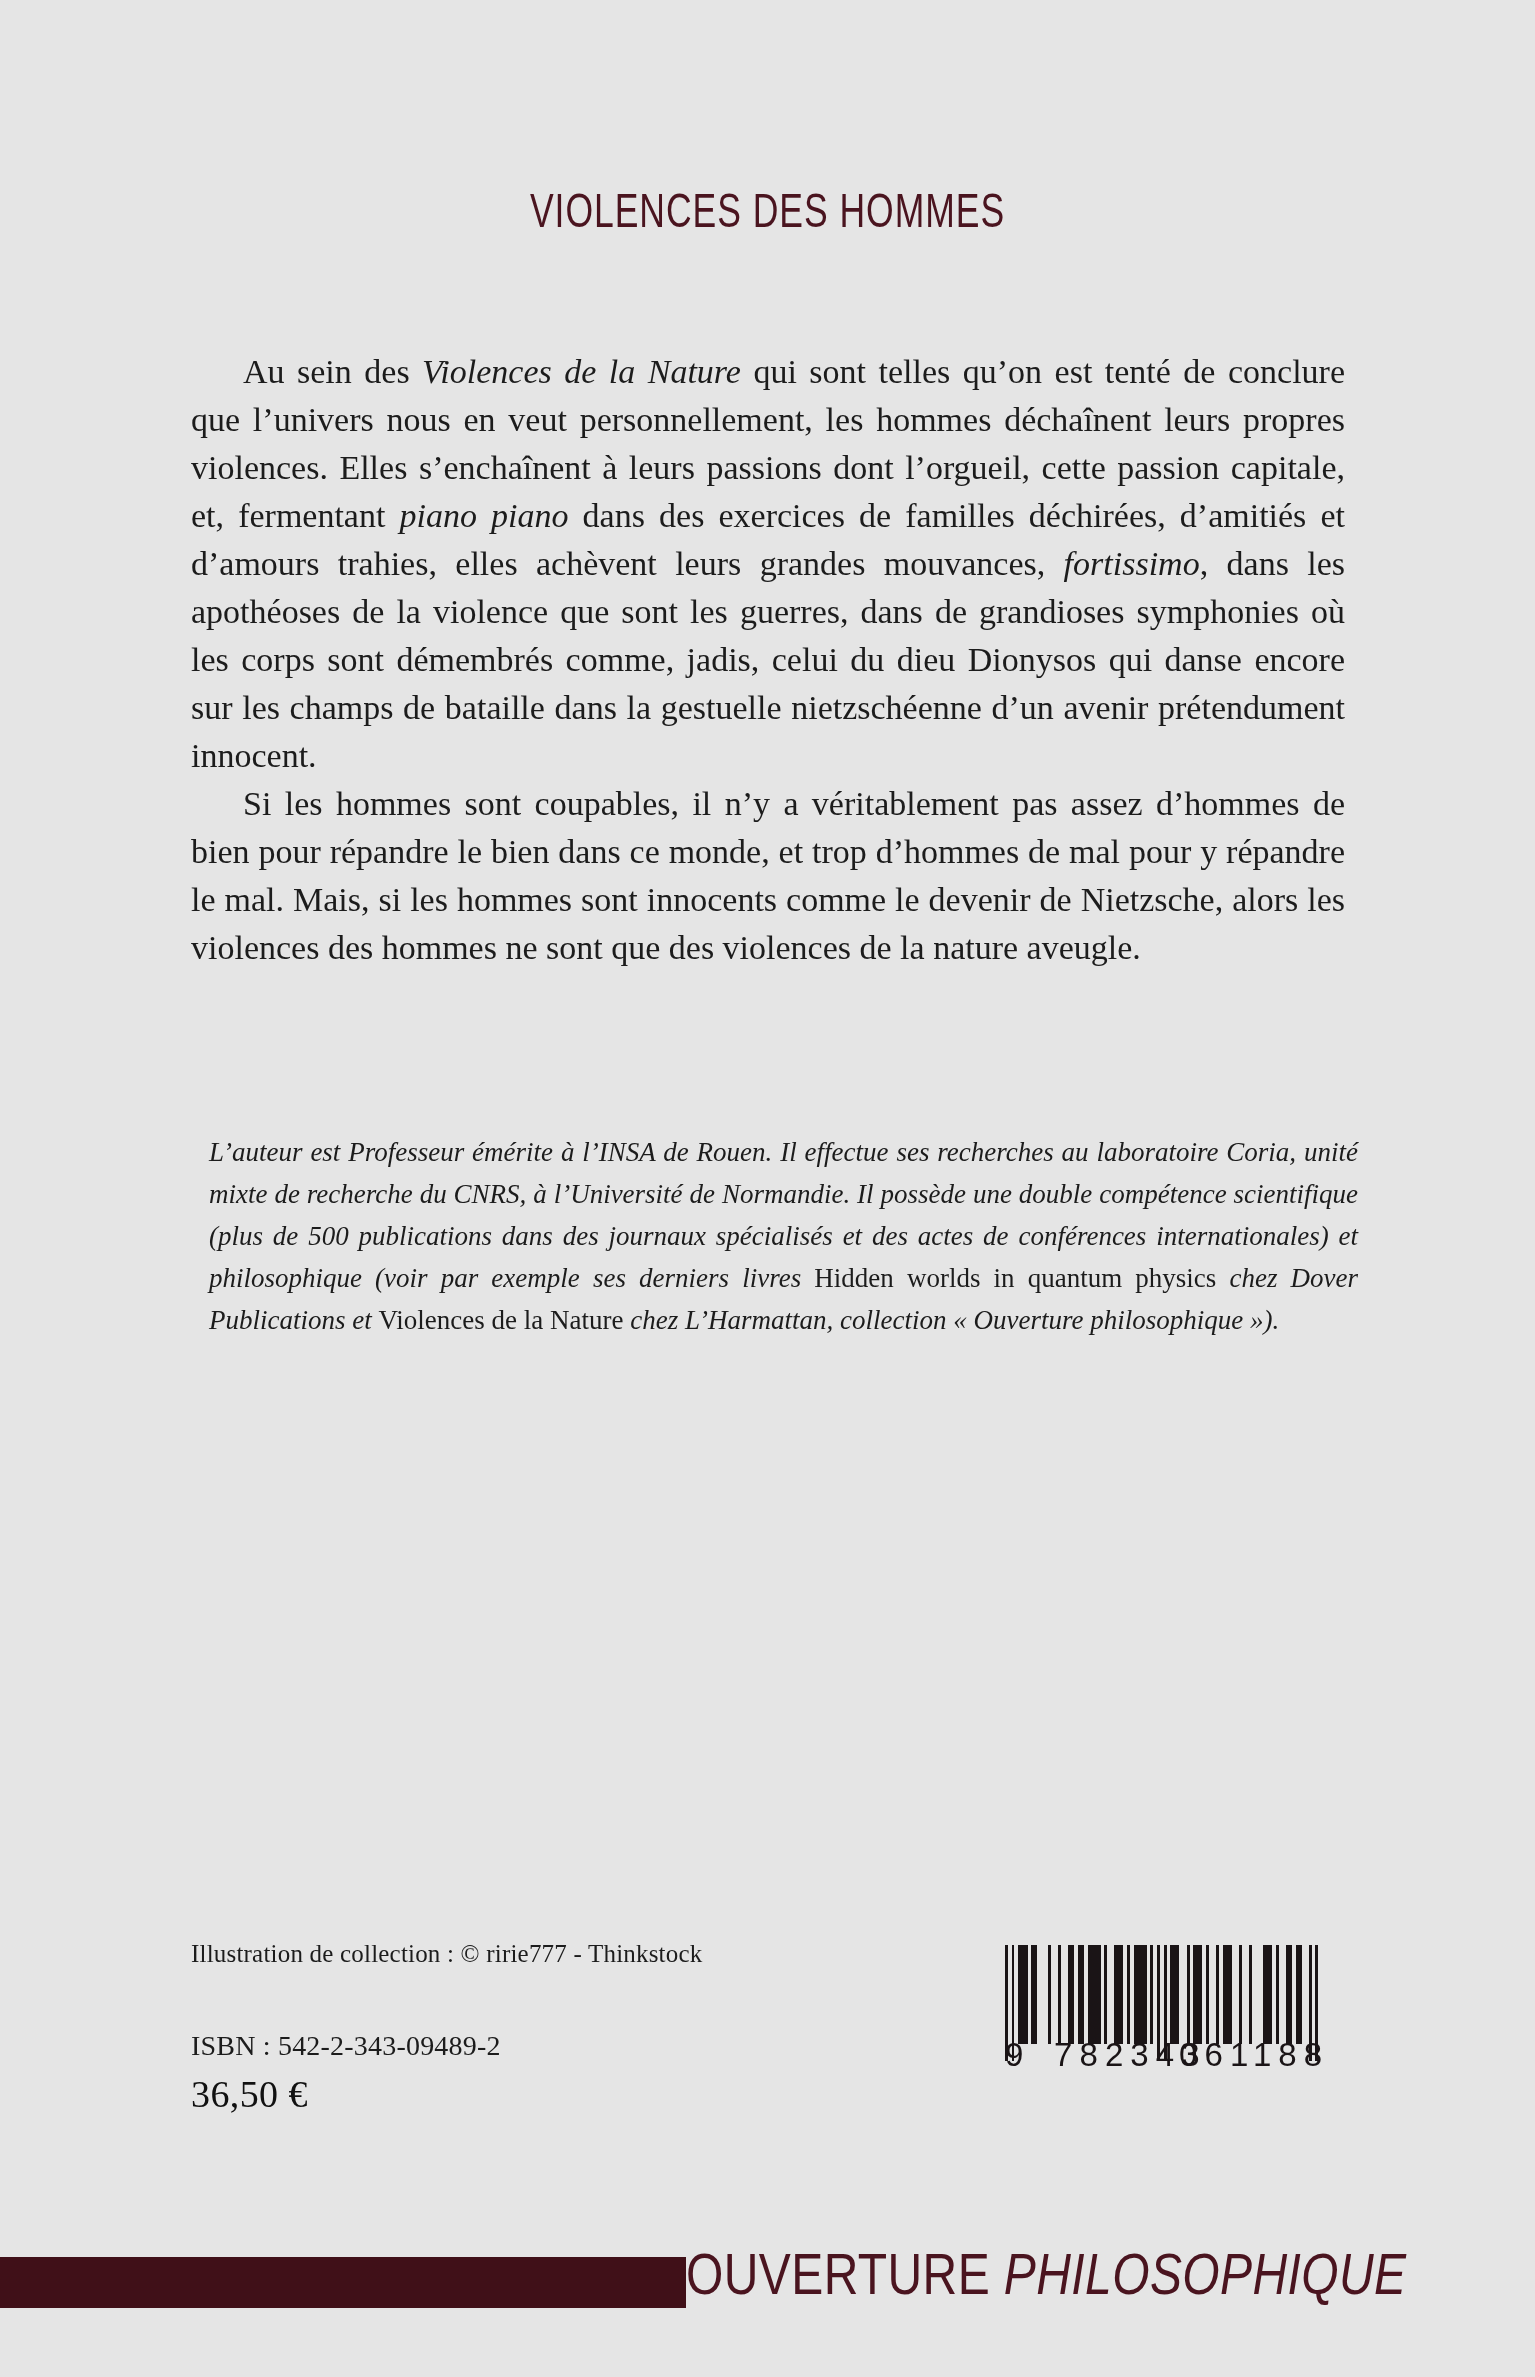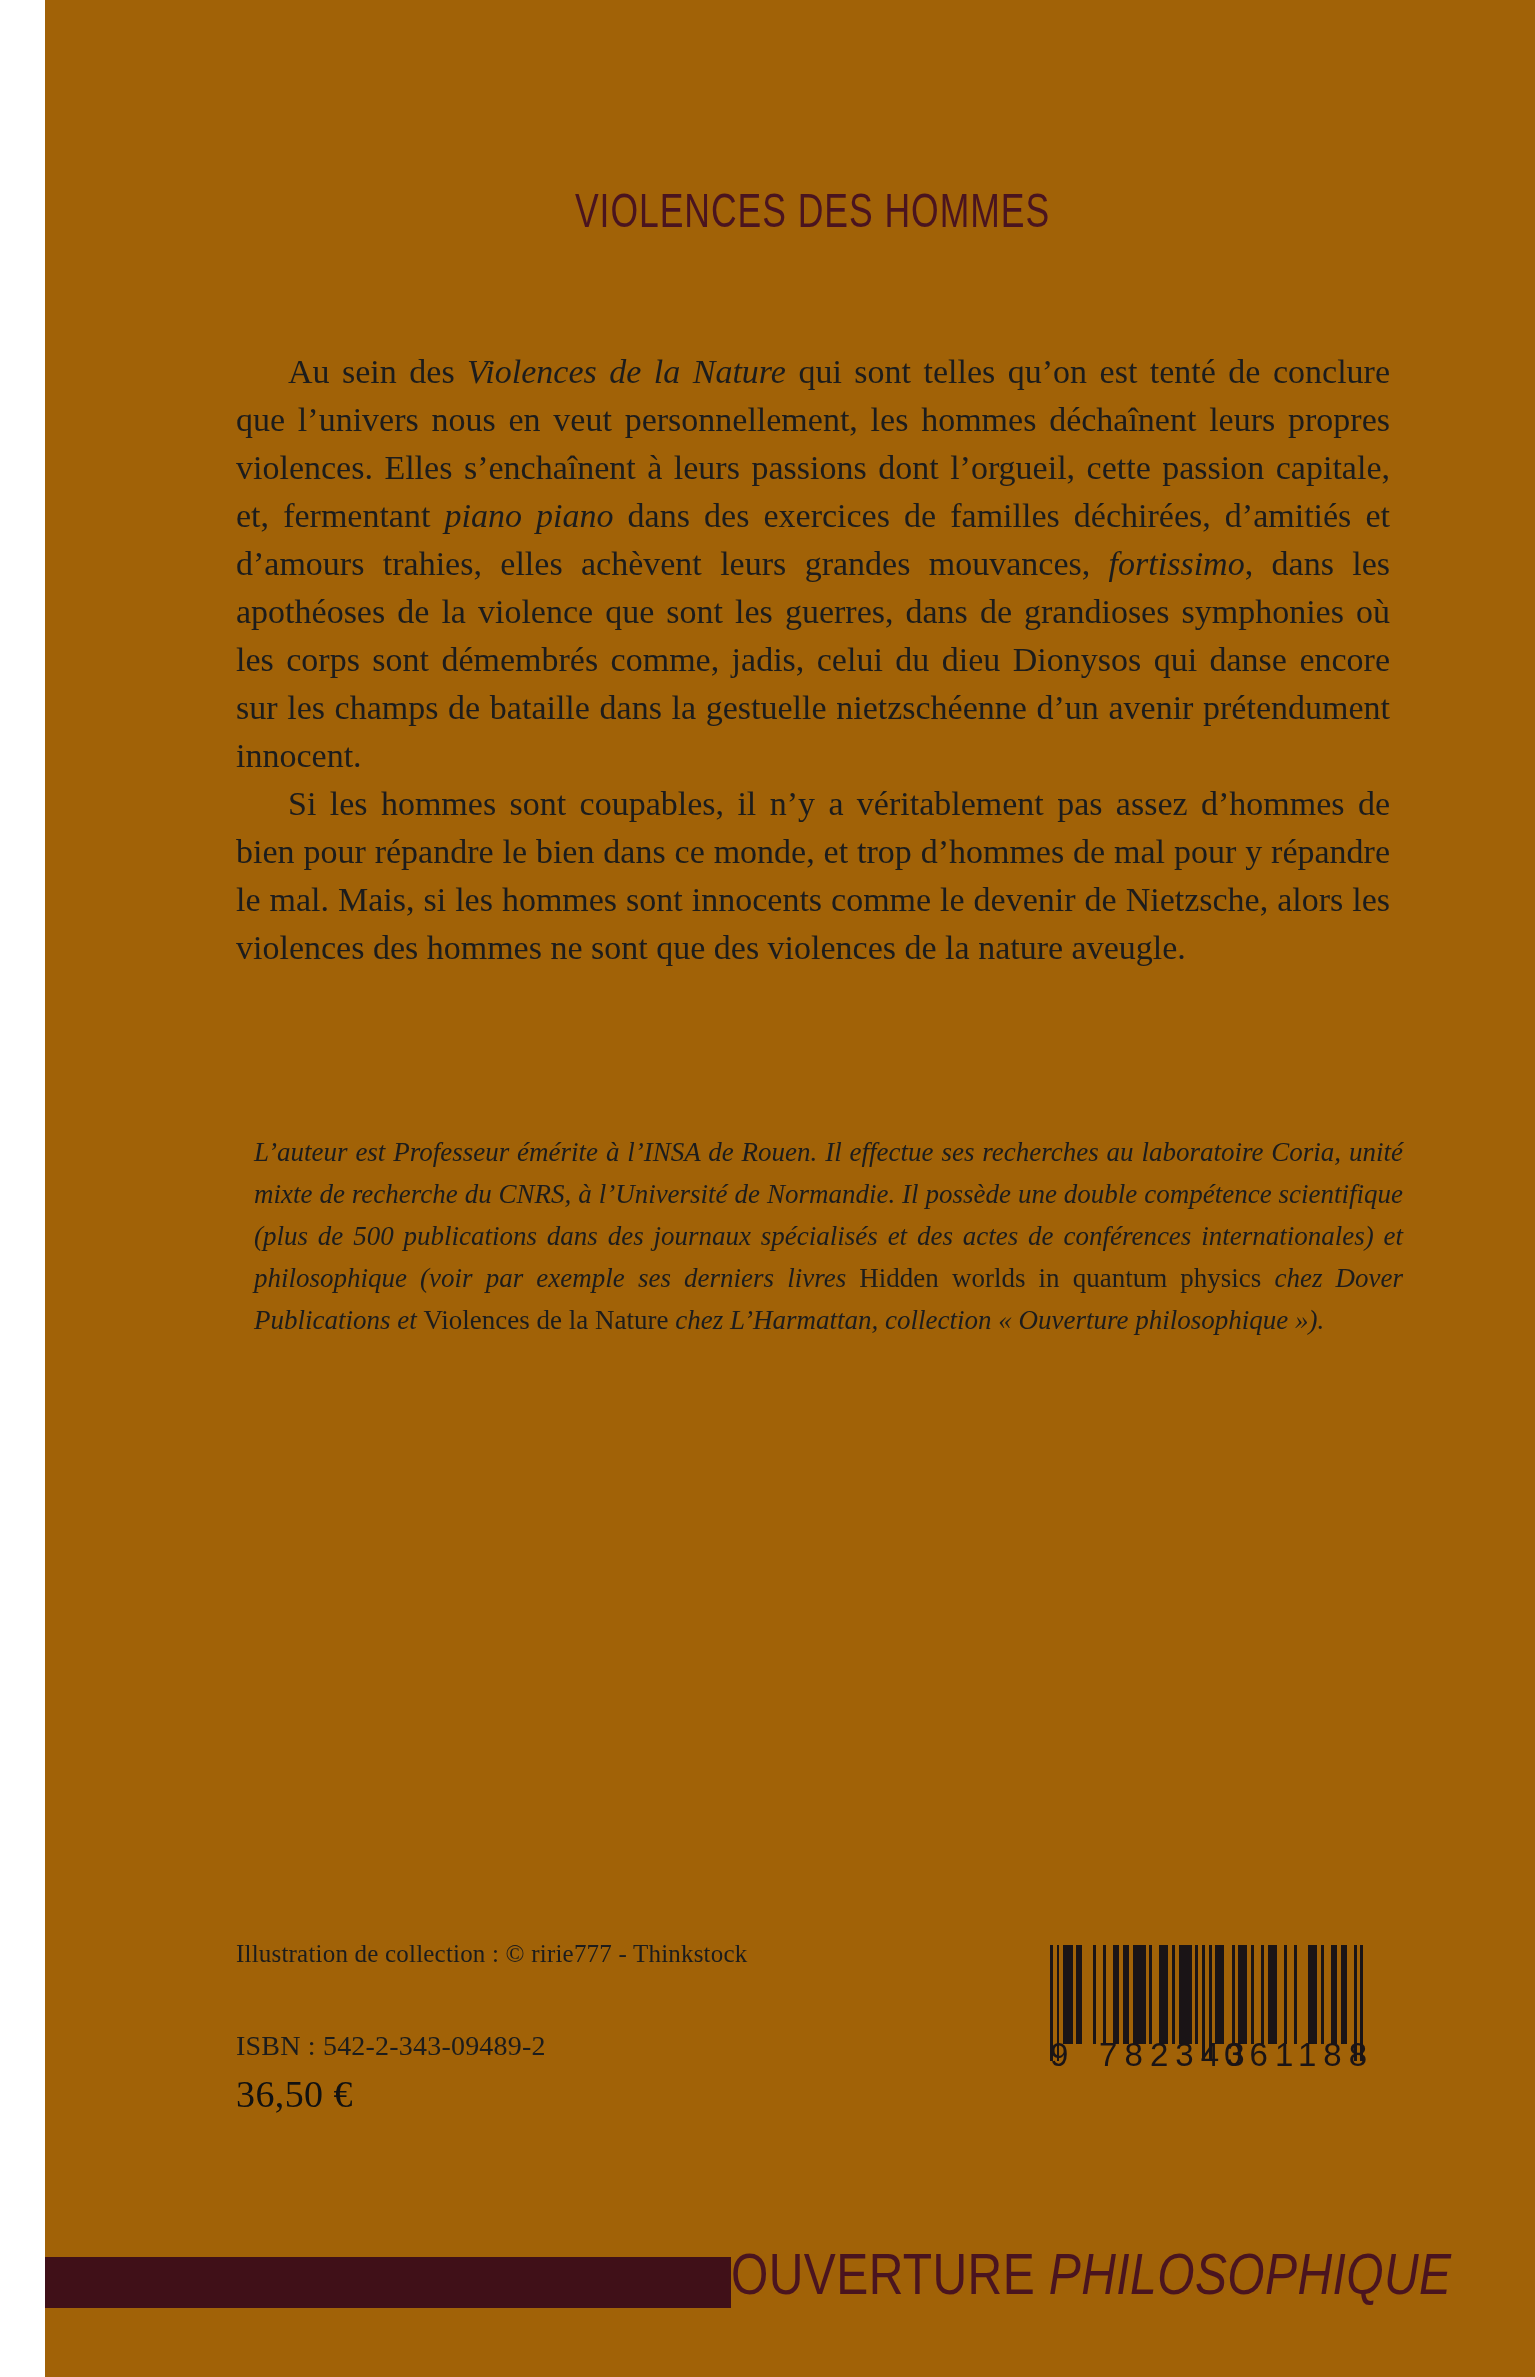--- a/index.html
+++ b/index.html
@@ -13,22 +13,21 @@
     position: relative;
     overflow: hidden;
     font-family: "Liberation Serif", "DejaVu Serif", serif;
     color: #1a1a1a;
   }
 
   
   .page {
     position: absolute;
     inset: 0;
-    background: #a16207;
-    margin-left: 45px;
+    background: #e5e5e5;
   }
 
   
   .title {
     position: absolute;
     top: 183px;
     left: 0;
     width: 1535px;
     text-align: center;
     color: #4a141f;

